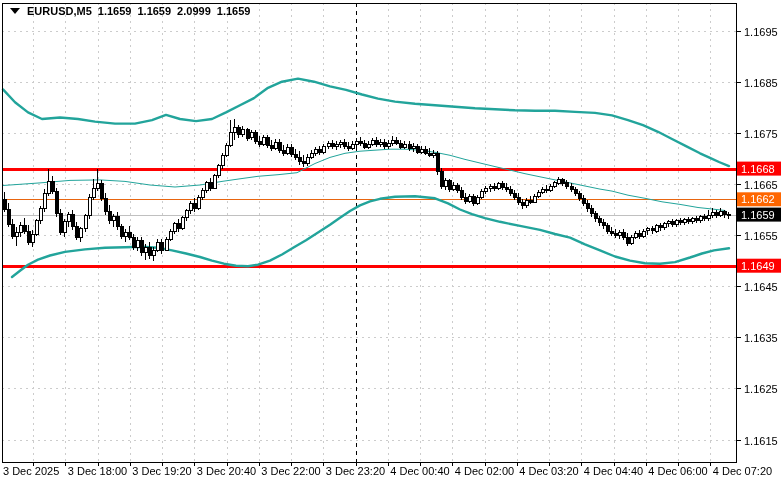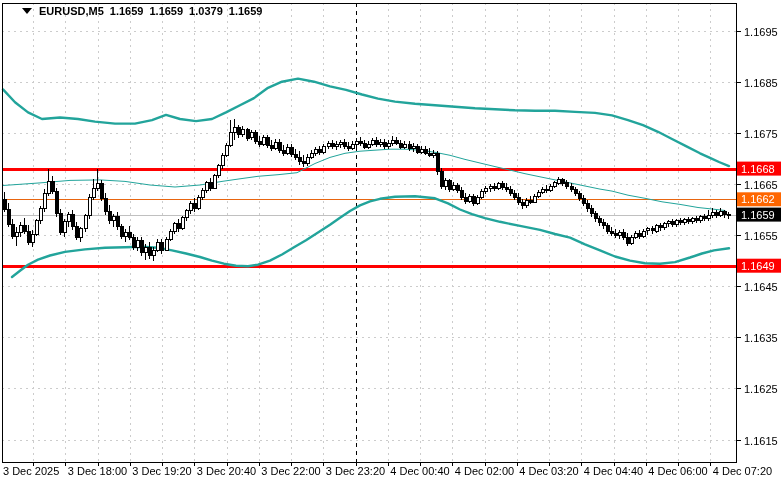--- a/index.html
+++ b/index.html
@@ -2,40 +2,40 @@
 <html><head>
 <meta charset="utf-8">
 <style>
   html,body{margin:0;padding:0;background:#ffffff;}
   #chart-window{
     position:relative;width:781px;height:489px;background:#ffffff;
     font-family:"Liberation Sans","DejaVu Sans",sans-serif;overflow:hidden;
   }
   #chart-svg{position:absolute;left:0;top:0;}
   #title-bar{
-    position:absolute;left:22px;top:5px;display:flex;align-items:center;
+    position:absolute;left:10px;top:5px;display:flex;align-items:center;
     font-size:11px;font-weight:bold;color:#000;white-space:pre;z-index:5;
   }
   #title-bar .tri{
     width:0;height:0;border-left:5px solid transparent;border-right:5px solid transparent;
     border-top:6px solid #000;margin-right:7px;display:inline-block;
   }
   #title-bar span{margin-right:6px;}
   text{font-family:"Liberation Sans","DejaVu Sans",sans-serif;}
 </style>
 </head>
 <body>
 
 <div id="chart-window">
   <div id="title-bar">
     <span class="tri"></span>
     <span>EURUSD,M5</span>
     <span>1.1659</span>
     <span>1.1659</span>
-    <span>1.0379</span>
+    <span>2.0999</span>
     <span>1.1659</span>
   </div>
   <svg id="chart-svg" width="781" height="489">
       <line x1="2" y1="31.5" x2="736" y2="31.5" stroke="#cccccc" stroke-width="1" stroke-dasharray="2 4" shape-rendering="crispEdges"></line>
       <line x1="2" y1="82.5" x2="736" y2="82.5" stroke="#cccccc" stroke-width="1" stroke-dasharray="2 4" shape-rendering="crispEdges"></line>
       <line x1="2" y1="133.5" x2="736" y2="133.5" stroke="#cccccc" stroke-width="1" stroke-dasharray="2 4" shape-rendering="crispEdges"></line>
       <line x1="2" y1="184.5" x2="736" y2="184.5" stroke="#cccccc" stroke-width="1" stroke-dasharray="2 4" shape-rendering="crispEdges"></line>
       <line x1="2" y1="235.5" x2="736" y2="235.5" stroke="#cccccc" stroke-width="1" stroke-dasharray="2 4" shape-rendering="crispEdges"></line>
       <line x1="2" y1="286.5" x2="736" y2="286.5" stroke="#cccccc" stroke-width="1" stroke-dasharray="2 4" shape-rendering="crispEdges"></line>
       <line x1="2" y1="337.5" x2="736" y2="337.5" stroke="#cccccc" stroke-width="1" stroke-dasharray="2 4" shape-rendering="crispEdges"></line>

